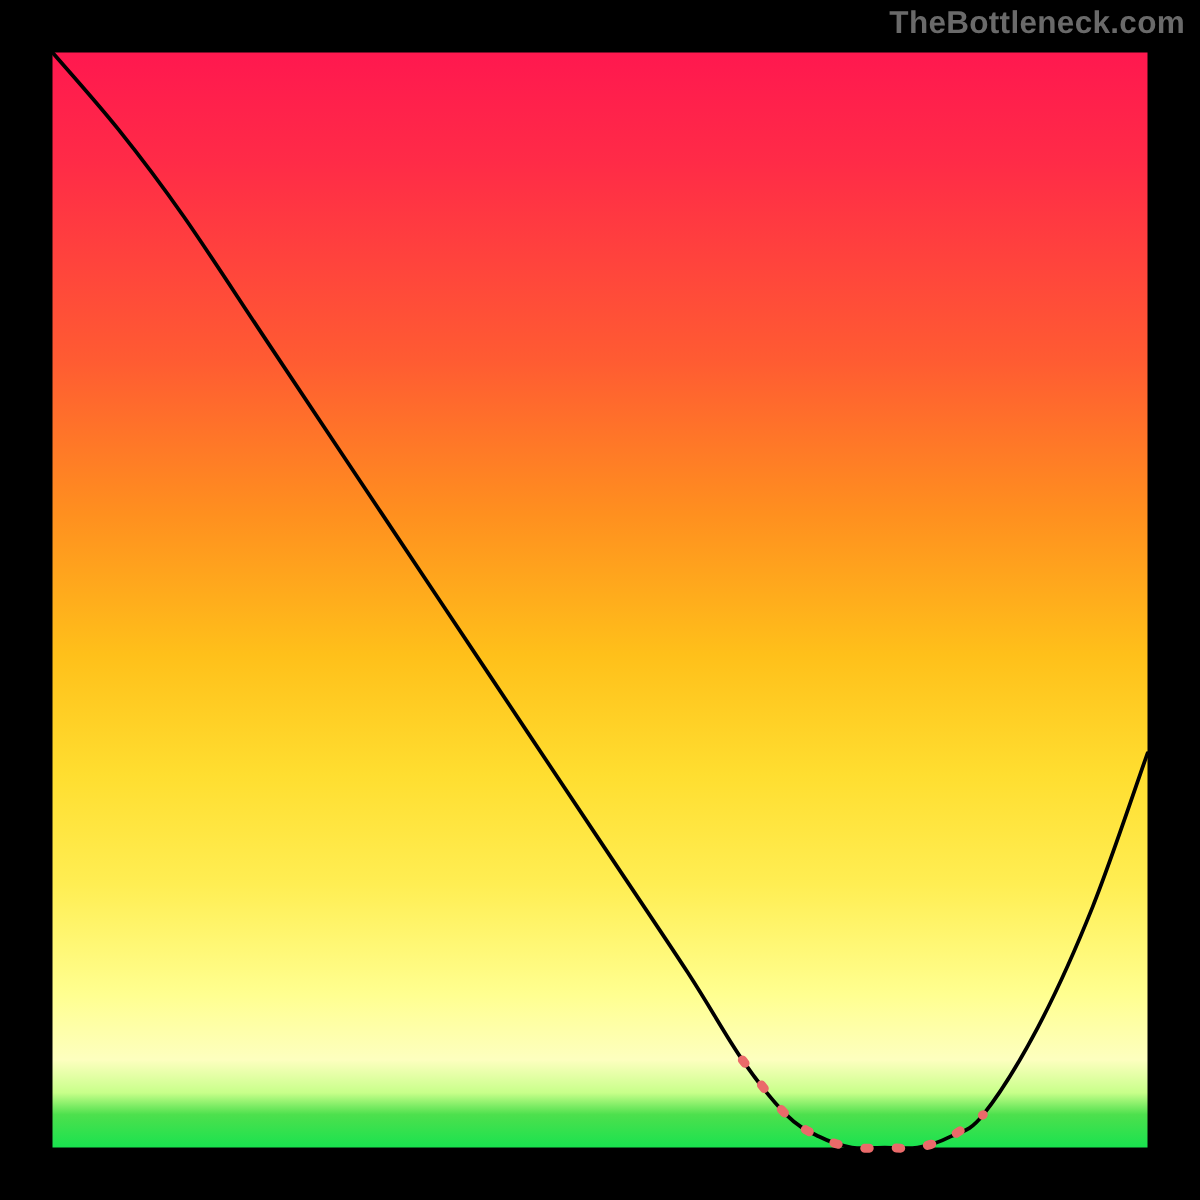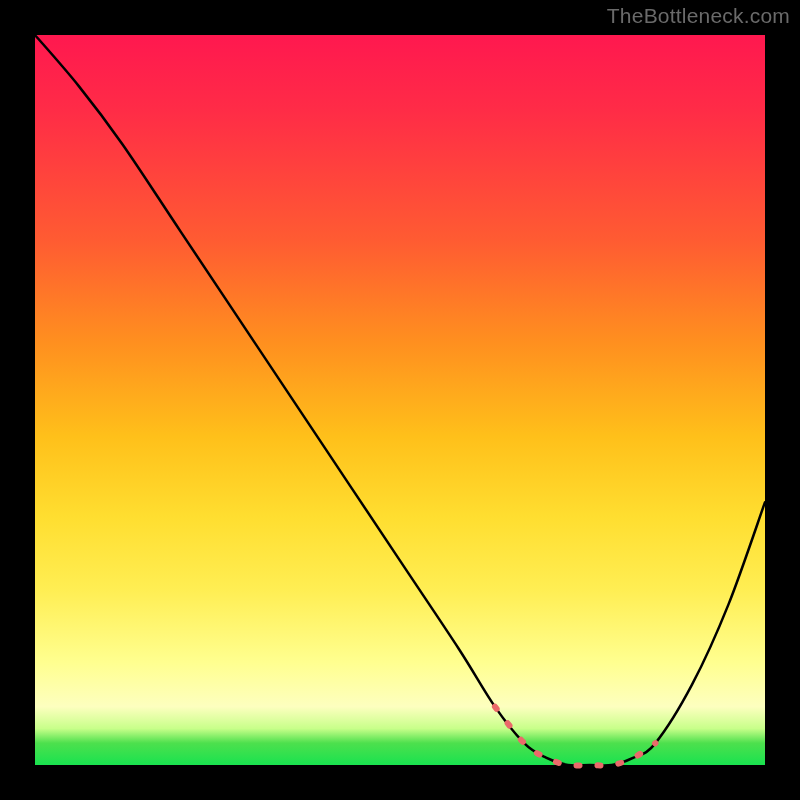--- a/index.html
+++ b/index.html
@@ -16,21 +16,21 @@
     width: 800px;
     height: 800px;
     background: #000;
   }
   .attribution {
     position: absolute;
     top: 4px;
     right: 10px;
     color: #6a6a6a;
     font-size: 21px;
-    font-weight: 400;
+    font-weight: 700;
     letter-spacing: 0.2px;
   }
   .plot {
     position: absolute;
     left: 35px;
     top: 35px;
     width: 730px;
     height: 730px;
     
     background: linear-gradient(

